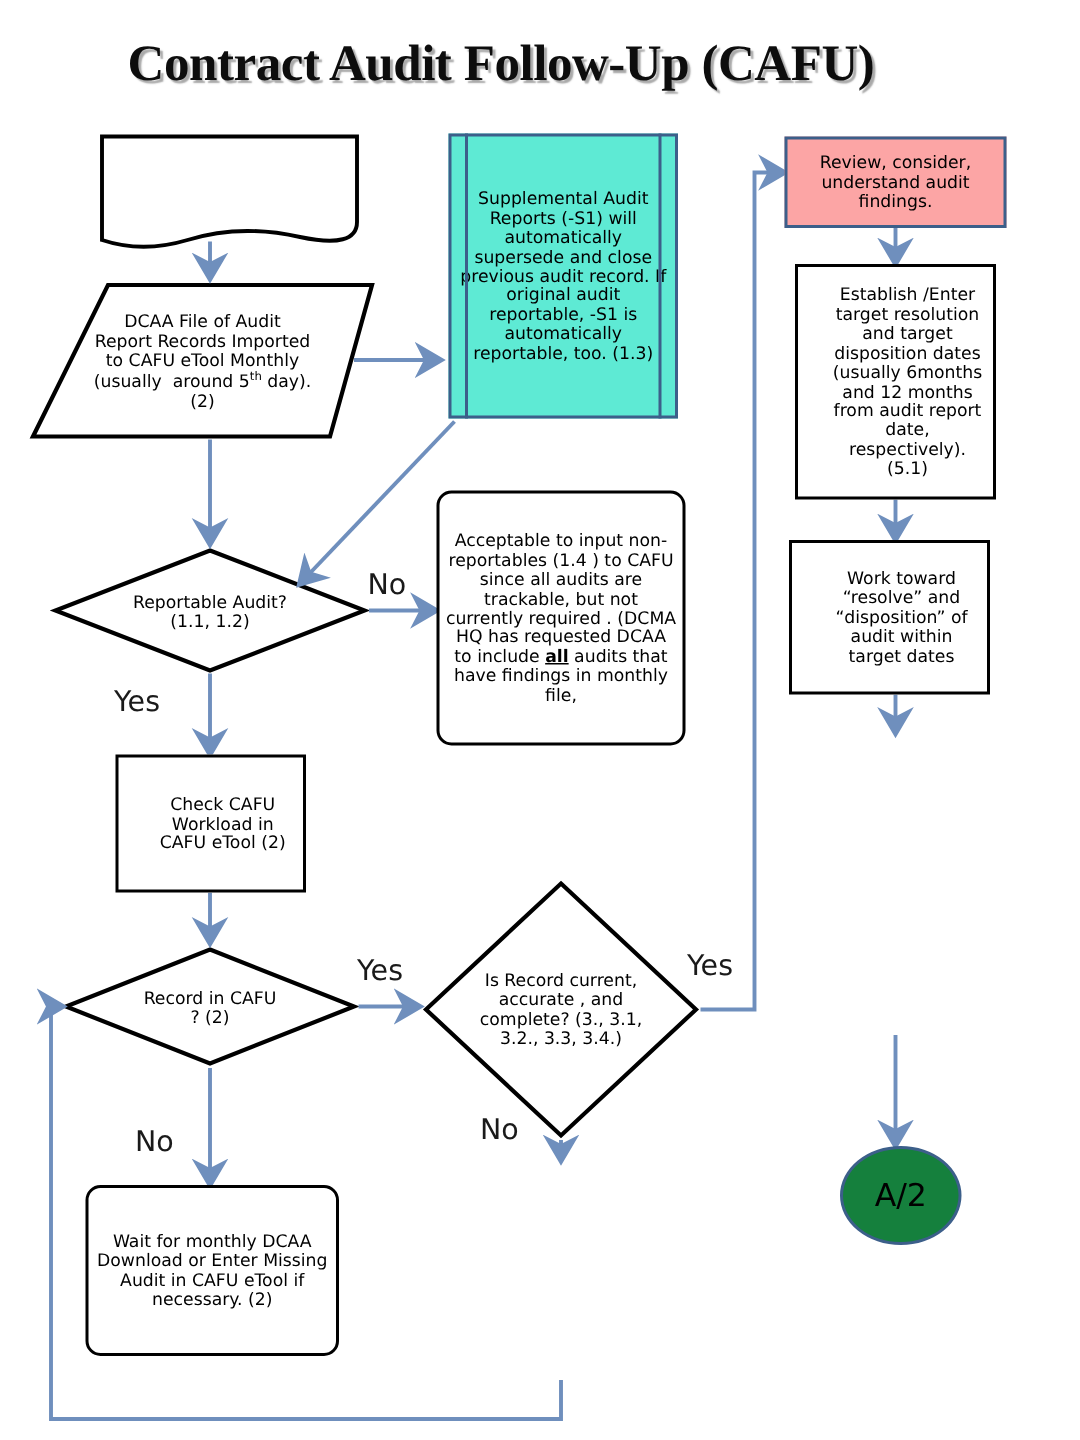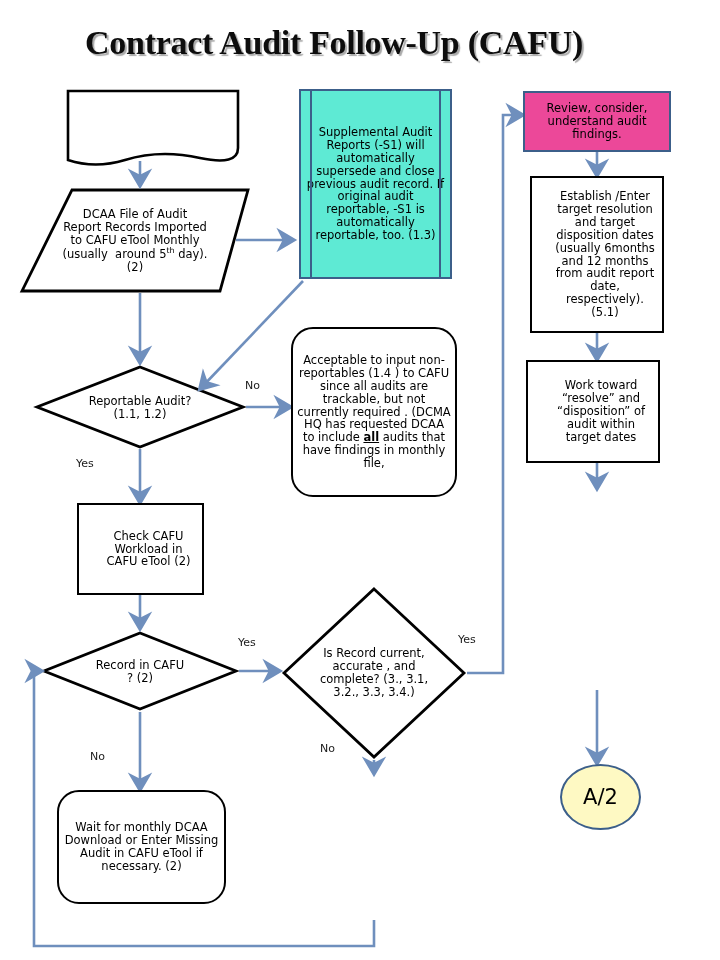--- a/index.html
+++ b/index.html
@@ -50,25 +50,25 @@
   .node .txt { width: 100%; padding: 0 4px; }
 
   
   .box-black {
     border: 2.5px solid #000;
     background: #fff;
     padding-left: 16px;
   }
   .box-blue {
     border: 2.5px solid #3c5f8a;
-    background: #ec4899;
+    background: #fca5a5;
   }
   .rounded-black {
     border: 2.5px solid #000;
-    border-radius: 22px;
+    border-radius: 10px;
     background: #fff;
   }
   
   .predef {
     border: 2px solid #3c5f8a;
     background: #5eead4;
   }
   .predef::before, .predef::after {
     content: "";
     position: absolute;
@@ -82,30 +82,30 @@
   .shape-text {
     position: absolute;
     box-sizing: border-box;
     display: flex; align-items: center; justify-content: center;
     text-align: center; color: #000; line-height: 1.12;
     font-size: 11.5px;
   }
 
   .edge-label {
     position: absolute;
-    font-size: 11px;
+    font-size: 19px;
     color: #1a1a1a;
     white-space: nowrap;
   }
 
   .conn-circle {
     position: absolute;
     border: 2.5px solid #3c5f8a;
     border-radius: 50%;
-    background: #fef9c3;
+    background: #15803d;
     display: flex; align-items: center; justify-content: center;
     font-size: 21px;
     color: #000;
   }
 
   sup { font-size: 0.68em; vertical-align: super; }
   u { text-decoration: underline; }
   b { font-weight: bold; }
 </style>
 </head>

